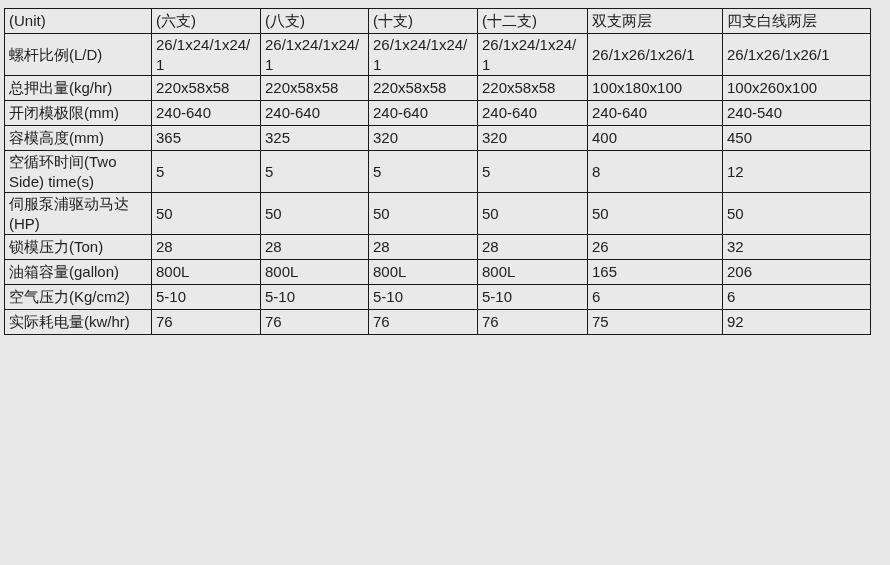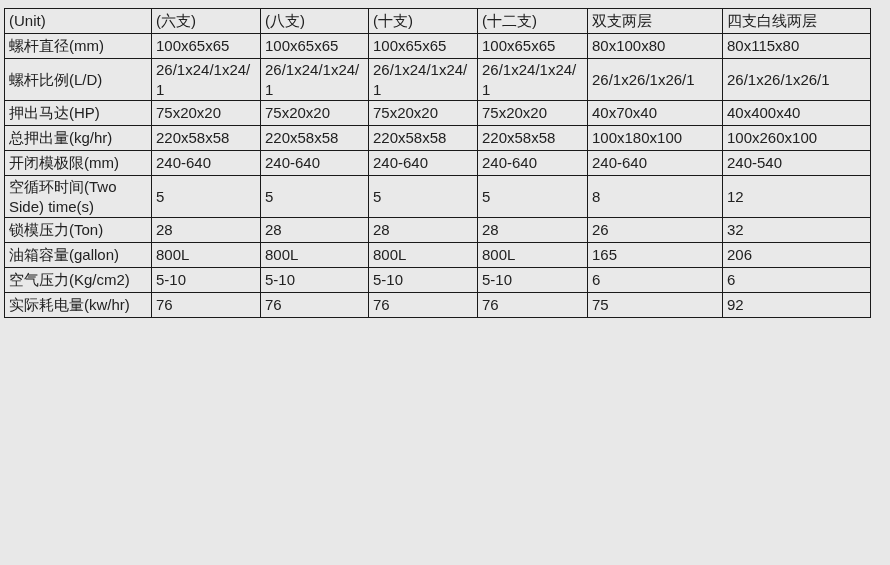--- a/index.html
+++ b/index.html
@@ -57,72 +57,72 @@
       <tr>
         <td>(Unit)</td>
         <td>(六支)</td>
         <td>(八支)</td>
         <td>(十支)</td>
         <td>(十二支)</td>
         <td>双支两层</td>
         <td>四支白线两层</td>
       </tr>
       <tr>
-        <td>螺杆直径(mm)</td>
-        <td>100x65x65</td>
-        <td>100x65x65</td>
-        <td>100x65x65</td>
-        <td>100x65x65</td>
-        <td>80x100x80</td>
-        <td>80x115x80</td>
-      </tr>
-      <tr>
         <td>螺杆比例(L/D)</td>
         <td>26/1x24/1x24/1</td>
         <td>26/1x24/1x24/1</td>
         <td>26/1x24/1x24/1</td>
         <td>26/1x24/1x24/1</td>
         <td>26/1x26/1x26/1</td>
         <td>26/1x26/1x26/1</td>
-      </tr>
-      <tr>
-        <td>押出马达(HP)</td>
-        <td>75x20x20</td>
-        <td>75x20x20</td>
-        <td>75x20x20</td>
-        <td>75x20x20</td>
-        <td>40x70x40</td>
-        <td>40x400x40</td>
       </tr>
       <tr>
         <td>总押出量(kg/hr)</td>
         <td>220x58x58</td>
         <td>220x58x58</td>
         <td>220x58x58</td>
         <td>220x58x58</td>
         <td>100x180x100</td>
         <td>100x260x100</td>
       </tr>
       <tr>
         <td>开闭模极限(mm)</td>
         <td>240-640</td>
         <td>240-640</td>
         <td>240-640</td>
         <td>240-640</td>
         <td>240-640</td>
         <td>240-540</td>
       </tr>
       <tr>
+        <td>容模高度(mm)</td>
+        <td>365</td>
+        <td>325</td>
+        <td>320</td>
+        <td>320</td>
+        <td>400</td>
+        <td>450</td>
+      </tr>
+      <tr>
         <td>空循环时间(Two Side) time(s)</td>
         <td>5</td>
         <td>5</td>
         <td>5</td>
         <td>5</td>
         <td>8</td>
         <td>12</td>
+      </tr>
+      <tr>
+        <td>伺服泵浦驱动马达(HP)</td>
+        <td>50</td>
+        <td>50</td>
+        <td>50</td>
+        <td>50</td>
+        <td>50</td>
+        <td>50</td>
       </tr>
       <tr>
         <td>锁模压力(Ton)</td>
         <td>28</td>
         <td>28</td>
         <td>28</td>
         <td>28</td>
         <td>26</td>
         <td>32</td>
       </tr>

